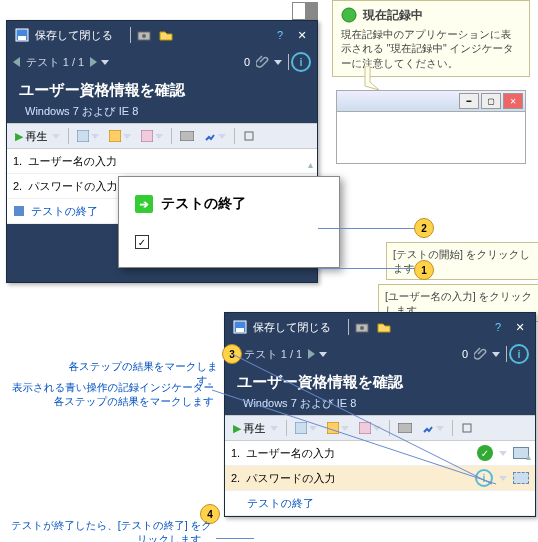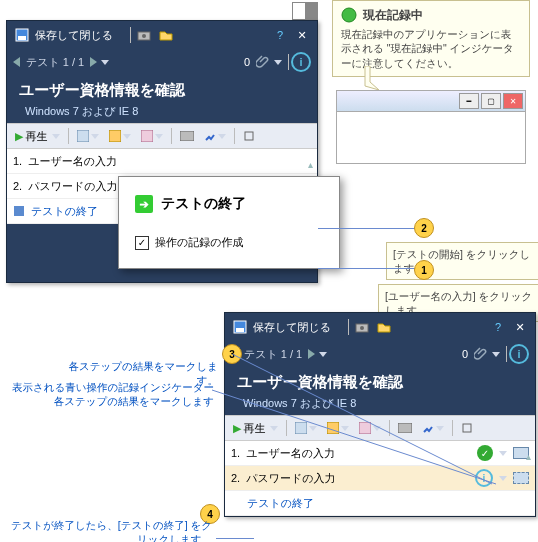--- a/index.html
+++ b/index.html
@@ -156,21 +156,20 @@
 </div>
 
 <div class="dialog" style="left:118px;top:176px;width:188px">
   <div class="dlg-title">
     <span class="dlg-play">➔</span>
     <span>テストの終了</span>
   </div>
   <div style="height:22px"></div>
   <div style="display:flex;align-items:center">
     <span class="checkbox">✓</span>
-    <span>操作の記録の作成</span>
   </div>
 </div>
 
 <div class="callout" style="left:332px;top:0;width:192px">
   <div style="display:flex;align-items:center;gap:6px;font-weight:bold;font-size:12px">
     <span>
         <svg width="16" height="16">
           <circle cx="8" cy="8" r="7" fill="#4b4" stroke="#282"></circle>
         </svg>
       </span>

